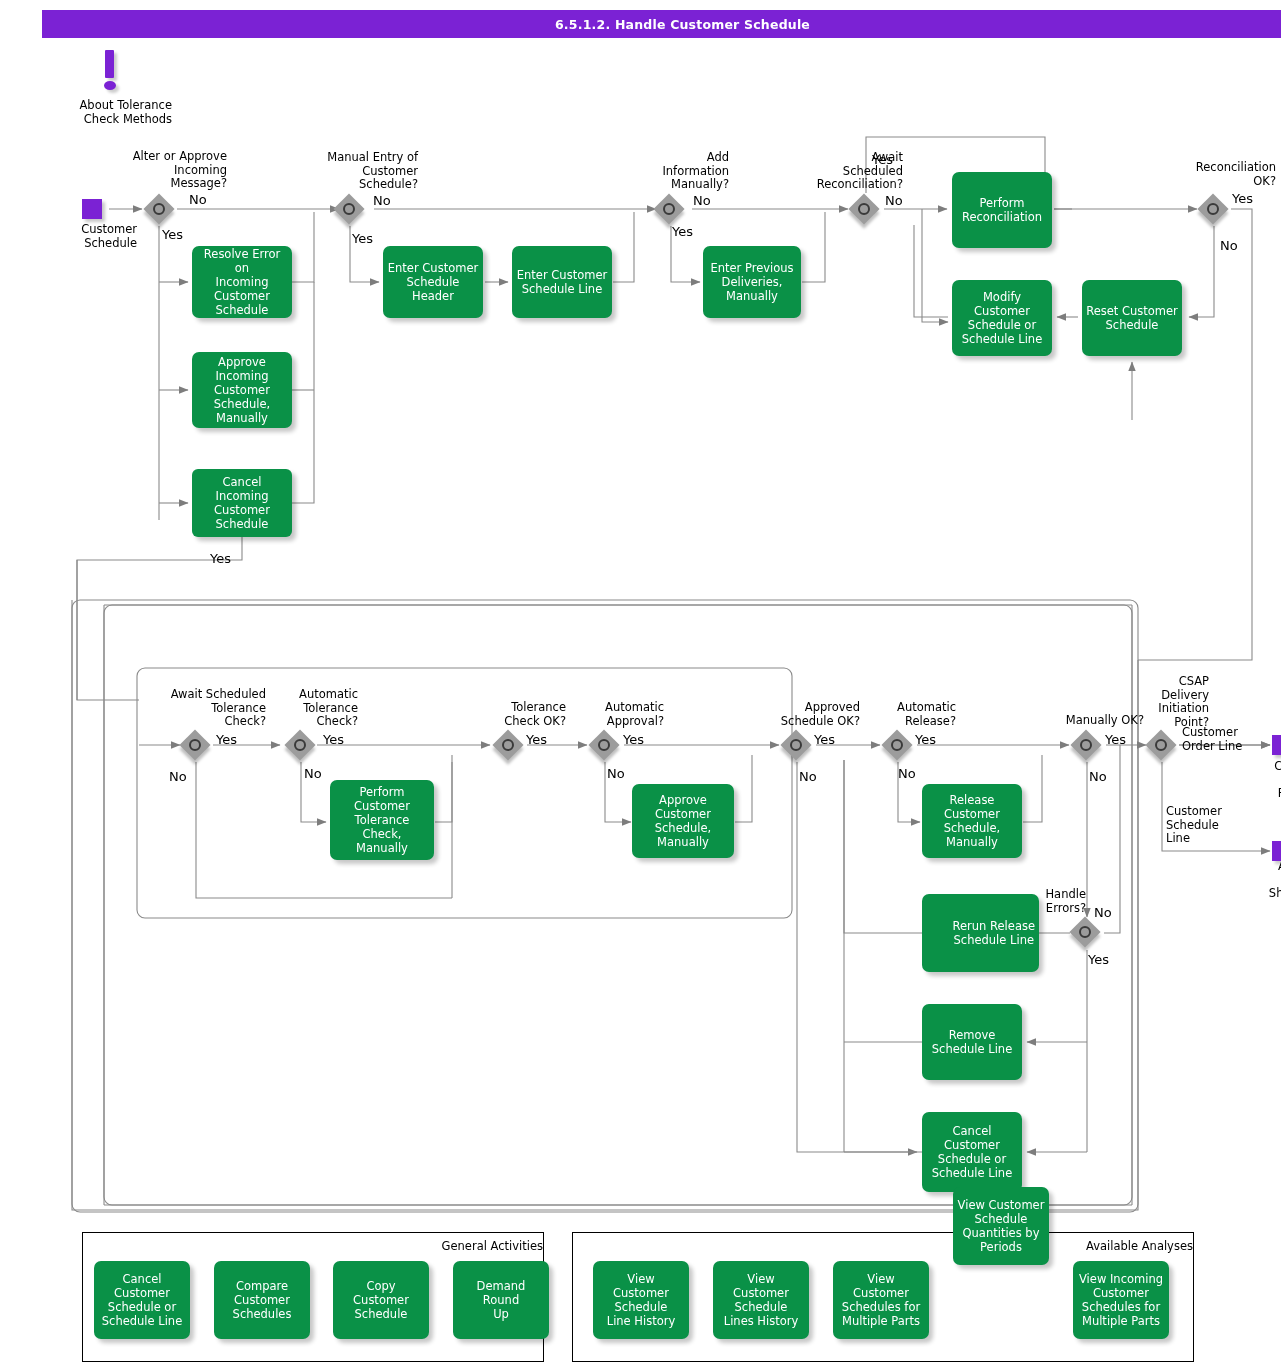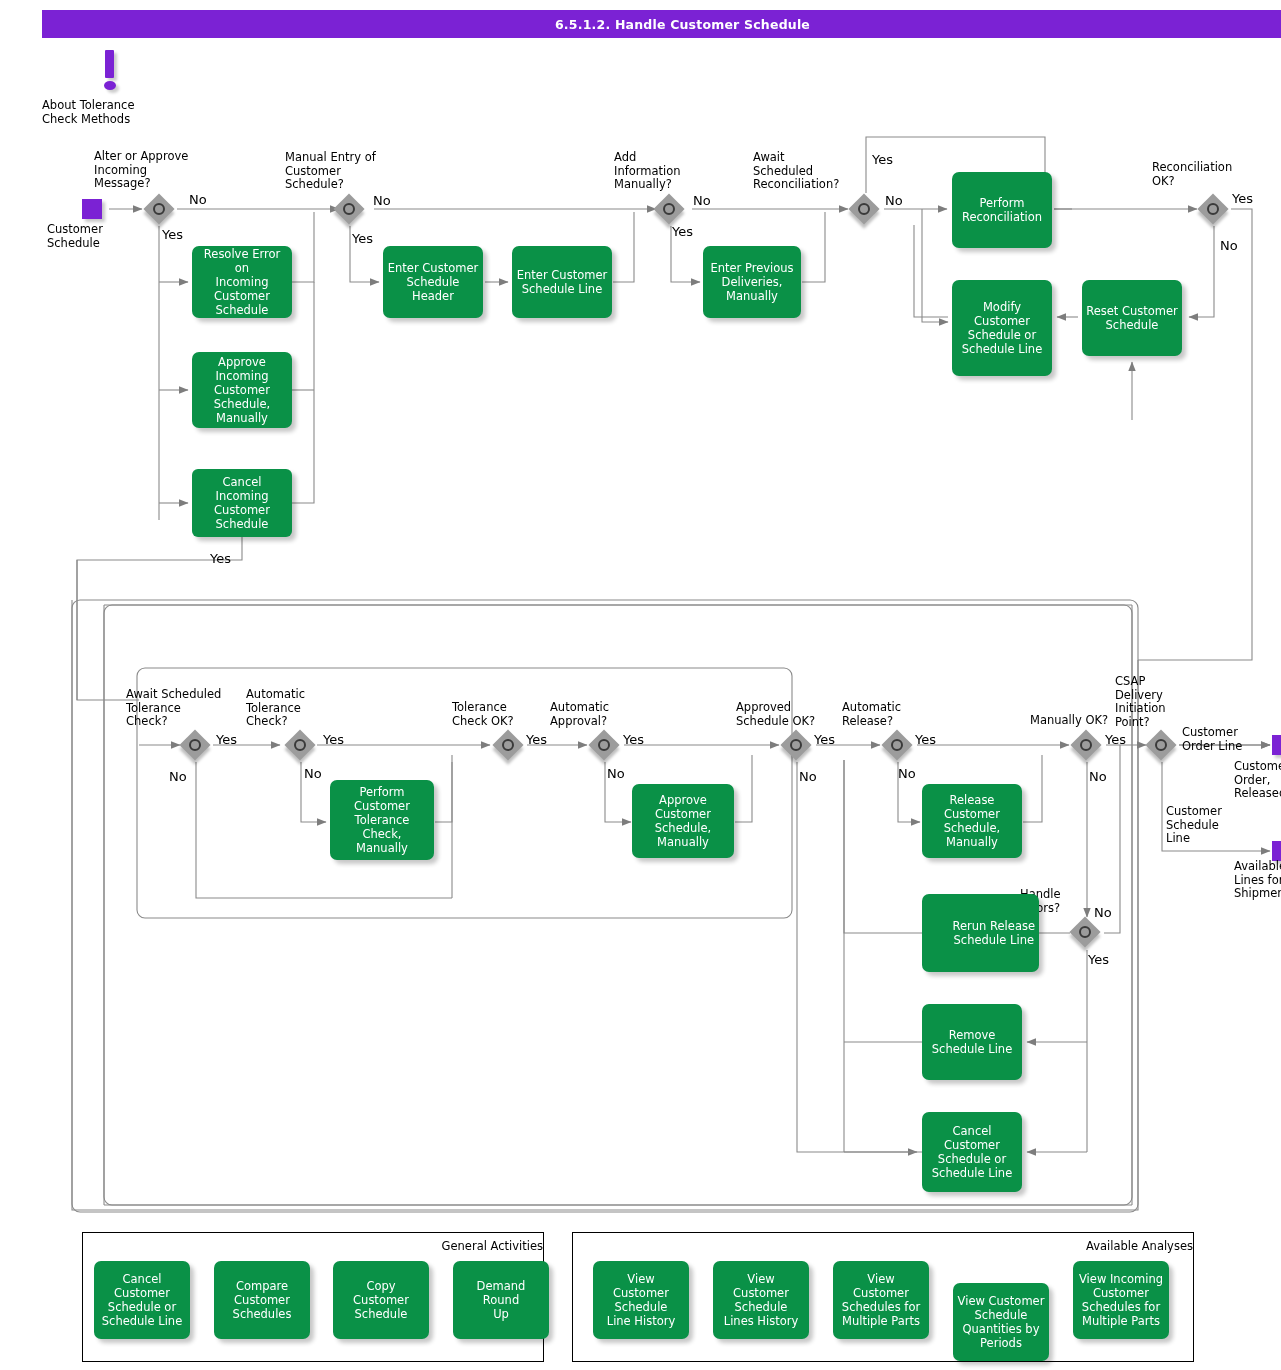--- a/index.html
+++ b/index.html
@@ -30,21 +30,21 @@
   .dec .ring{position:absolute;left:8px;top:8px;width:12px;height:12px;
              border-radius:50%;border:2.5px solid #3A3A3A;background:#9C9C9C;
              box-sizing:border-box;}
 
   
   .term{position:absolute;width:20px;height:20px;background:#7B22D4;
         box-shadow:3px 3px 3px rgba(0,0,0,.22);}
 
   
   .lbl{position:absolute;color:#000;font-size:11.5px;line-height:13.5px;
-       text-align:left;white-space:pre;}
+       text-align:right;white-space:pre;}
   .lbl.l{text-align:left;}
   .edge{position:absolute;color:#000;font-size:13px;line-height:13px;white-space:pre;}
 
   
   .bang{position:absolute;}
   .bang .bar{position:absolute;left:8px;top:0;width:9px;height:28px;background:#7B22D4;
              border-radius:1px;box-shadow:3px 3px 3px rgba(0,0,0,.2);}
   .bang .dot{position:absolute;left:7px;top:31px;width:12px;height:9px;border-radius:50%;
              background:#7B22D4;box-shadow:3px 3px 3px rgba(0,0,0,.2);}
 
@@ -315,21 +315,21 @@
     </div>
 
   <div class="proc" style="left:661px;top:246px;width:98px;height:72px;">
     <span>Enter Previous<br>Deliveries,<br>Manually</span>
     </div>
 
   <div class="proc" style="left:910px;top:172px;width:100px;height:76px;">
     <span>Perform<br>Reconciliation</span>
     </div>
 
-  <div class="proc" style="left:910px;top:280px;width:100px;height:96px;">
+  <div class="proc" style="left:910px;top:280px;width:100px;height:76px;">
     <span>Modify<br>Customer<br>Schedule or<br>Schedule Line</span>
     </div>
 
   <div class="proc" style="left:1040px;top:280px;width:100px;height:76px;">
     <span>Reset Customer<br>Schedule</span>
     </div>
 
   <div class="proc" style="left:288px;top:780px;width:104px;height:80px;">
     <span>Perform<br>Customer<br>Tolerance<br>Check,<br>Manually</span>
     </div>
@@ -375,20 +375,20 @@
   </div>
   <div class="proc" style="left:551px;top:1261px;width:96px;height:78px;">
     <span>View<br>Customer<br>Schedule<br>Line History</span>
     </div>
   <div class="proc" style="left:671px;top:1261px;width:96px;height:78px;">
     <span>View<br>Customer<br>Schedule<br>Lines History</span>
     </div>
   <div class="proc" style="left:791px;top:1261px;width:96px;height:78px;">
     <span>View<br>Customer<br>Schedules for<br>Multiple Parts</span>
     </div>
-  <div class="proc" style="left:911px;top:1283px;width:96px;height:78px;">
+  <div class="proc" style="left:911px;top:1187px;width:96px;height:78px;">
     <span>View Customer<br>Schedule<br>Quantities by<br>Periods</span>
     </div>
   <div class="proc" style="left:1031px;top:1261px;width:96px;height:78px;">
     <span>View Incoming<br>Customer<br>Schedules for<br>Multiple Parts</span>
     </div>
 
 </div>
 
 </body></html>

